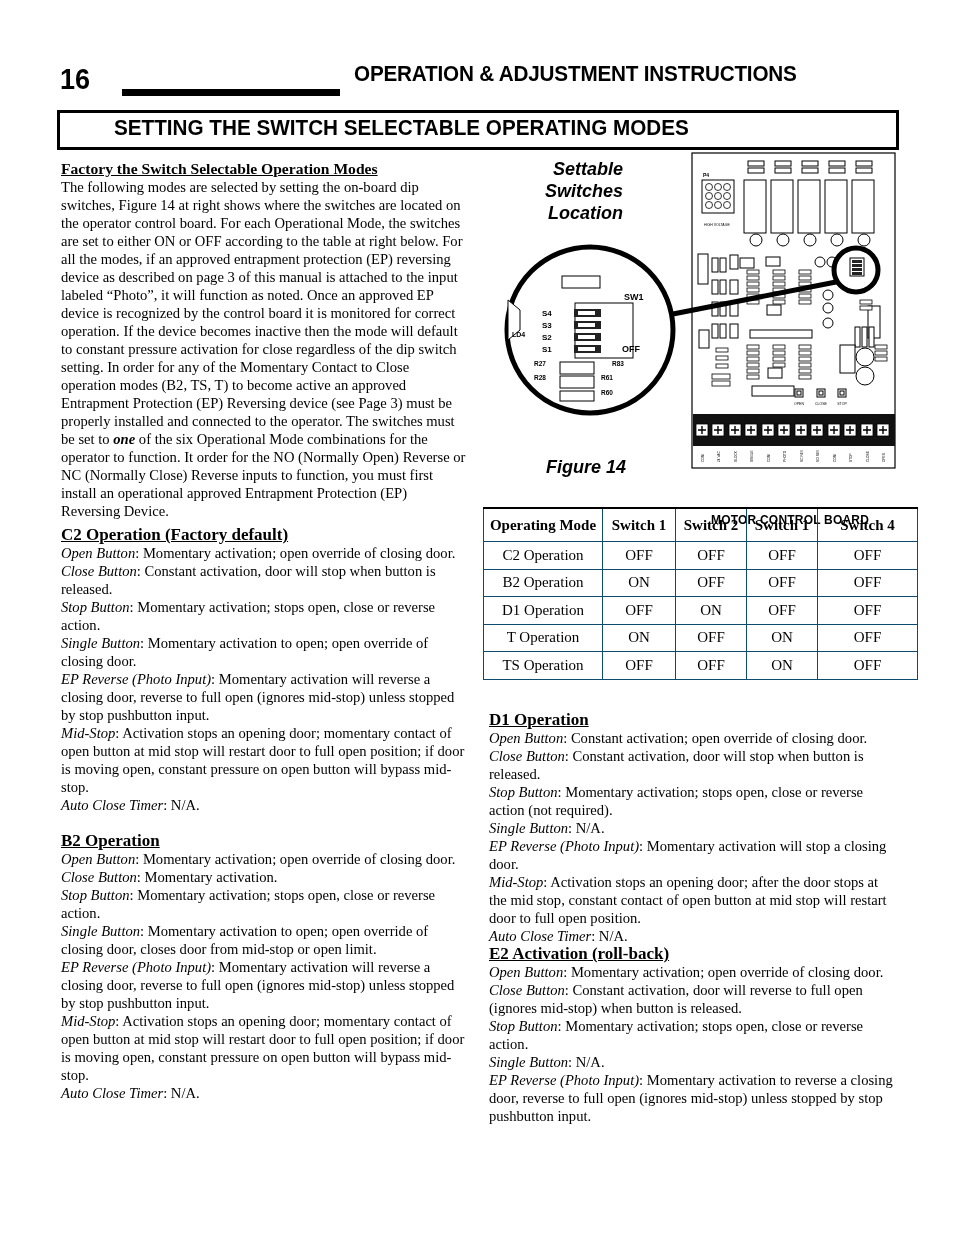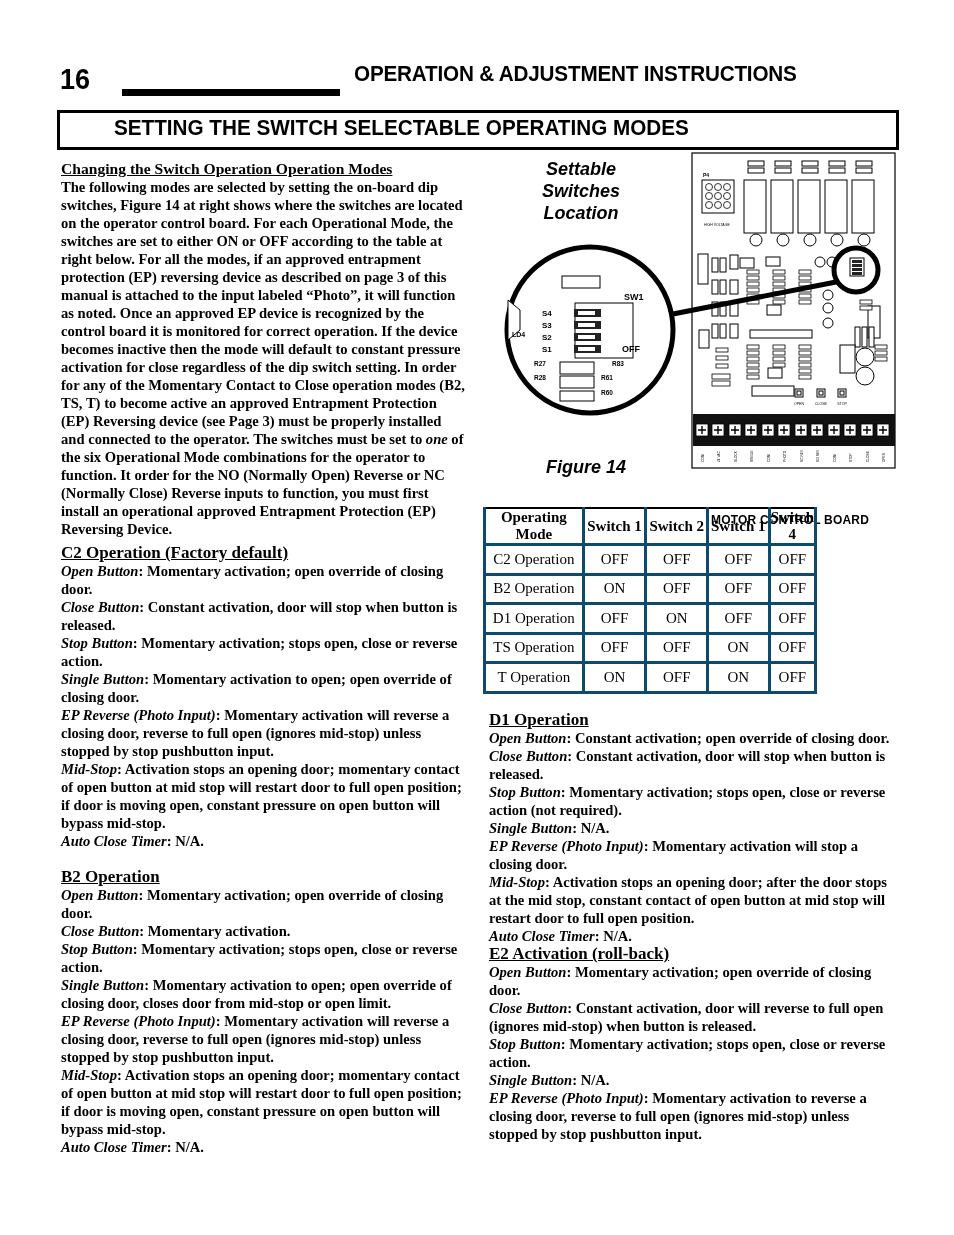--- a/index.html
+++ b/index.html
@@ -8,44 +8,44 @@
   .page-num { left:60px; top:62px; font-family:"Liberation Sans", sans-serif; font-weight:bold; font-size:30px; transform:scaleX(0.9); transform-origin:left; }
   .rule { left:122px; top:89px; width:218px; height:7px; background:#000; }
   .header-title { left:354px; top:61px; font-family:"Liberation Sans", sans-serif; font-weight:bold; font-size:22px; transform:scaleX(0.94); transform-origin:left; letter-spacing:-0.2px; }
   .section-box { left:57px; top:110px; width:836px; height:34px; border:3px solid #000; }
   .section-title { left:114px; top:115px; font-family:"Liberation Sans", sans-serif; font-weight:bold; font-size:22px; transform:scaleX(0.94); transform-origin:left; }
   .col { font-family:"Liberation Serif", serif; font-size:14.6px; line-height:18px; }
   .col-left { left:61px; top:160px; width:405px; }
   .col-right { left:489px; top:711px; width:405px; }
   .h { font-weight:bold; text-decoration:underline; font-size:17px; }
   .h-first { font-size:15.6px; }
-  .p { margin:0;font-weight:bold; }
+  .p { margin:0; }
   .gap { height:18px; }
   i { font-style:italic; }
-  .fig-title { left:520px; top:158px; width:122px; text-align:center; font-family:"Liberation Sans", sans-serif; font-weight:bold; font-style:italic; font-size:18px; line-height:22px; }
+  .fig-title { left:501px; top:158px; width:122px; text-align:right; font-family:"Liberation Sans", sans-serif; font-weight:bold; font-style:italic; font-size:18px; line-height:22px; }
   .fig-caption { left:546px; top:457px; font-family:"Liberation Sans", sans-serif; font-weight:bold; font-style:italic; font-size:18px;text-align:center; }
   .board-label { left:711px; top:487px; font-family:"Liberation Sans", sans-serif; font-weight:900; font-size:12px; letter-spacing:0.2px;margin-top:26px; }
-  table.modes { position:absolute; left:483px; top:507px; width:334px; border-collapse:collapse; font-family:"Liberation Serif", serif; font-size:15px; }
-  table.modes th, table.modes td { border:3px solid #0c4a6e; text-align:center; padding:0; }
+  table.modes { position:absolute; left:483px; top:507px; width:435px; border-collapse:collapse; font-family:"Liberation Serif", serif; font-size:15px; }
+  table.modes th, table.modes td { border:1px solid #0c4a6e; text-align:center; padding:0; }
   table.modes th { height:32px; font-weight:bold; }
   table.modes td { height:26.5px; }
   table.modes tr:first-child th { border-top:2px solid #000; }
 </style>
 </head>
 <body>
 
 <div class="abs page-num">16</div>
 <div class="abs rule"></div>
 <div class="abs header-title">OPERATION &amp; ADJUSTMENT INSTRUCTIONS</div>
 
 <div class="abs section-box"></div>
 <div class="abs section-title">SETTING THE SWITCH SELECTABLE OPERATING MODES</div>
 
 <div class="abs col col-left">
-  <div class="h h-first">Changing the Switch Operation Operation Modes</div>
+  <div class="h h-first">Factory the Switch Selectable Operation Modes</div>
   <p class="p"><span>The following modes are selected by setting the on-board dip switches, Figure 14 at right shows where the switches are located on the operator control board. For each Operational Mode, the switches are set to either ON or OFF according to the table at right below. For all the modes, if an approved entrapment protection (EP) reversing device as described on page 3 of this manual is attached to the input labeled “Photo”, it will function as noted.  Once an approved EP device is recognized by the control board it is monitored for correct operation.   If the device becomes inactive then the mode will default to constant pressure activation for close regardless of the dip switch setting.  In order for any of the Momentary Contact to Close operation modes (B2, TS, T) to become active an approved Entrapment Protection (EP) Reversing device (see Page 3) must be properly installed and connected to the operator.  The switches must be set to </span><b><i>one</i></b><span> of the six Operational Mode combinations for the operator to function. It order for the NO (Normally Open) Reverse or NC (Normally Close) Reverse inputs to function, you must first install an operational approved Entrapment Protection (EP) Reversing Device.</span></p>
 
   <div style="height:6px"></div>
   <div class="h">C2 Operation (Factory default)</div>
   <div class="p"><i>Open Button</i><span>: Momentary activation; open override of closing door.</span></div>
   <div class="p"><i>Close Button</i><span>: Constant activation, door will stop when button is released.</span></div>
   <div class="p"><i>Stop Button</i><span>: Momentary activation; stops open, close or reverse action.</span></div>
   <div class="p"><i>Single Button</i><span>: Momentary activation to open; open override of closing door.</span></div>
   <div class="p"><i>EP Reverse (Photo Input)</i><span>: Momentary activation will reverse a closing door, reverse to full open (ignores mid-stop) unless stopped by stop pushbutton input.</span></div>
   <div class="p"><i>Mid-Stop</i><span>: Activation stops an opening door; momentary contact of open button at mid stop will restart door to full open position; if door is moving open, constant pressure on open button will bypass mid-stop.</span></div>
@@ -325,29 +325,29 @@
         <td>OFF</td>
   </tr>
   <tr>
     <td>D1 Operation</td>
         <td>OFF</td>
         <td>ON</td>
         <td>OFF</td>
         <td>OFF</td>
   </tr>
   <tr>
+    <td>T Operation</td>
+        <td>ON</td>
+        <td>OFF</td>
+        <td>ON</td>
+        <td>OFF</td>
+  </tr>
+  <tr>
     <td>TS Operation</td>
         <td>OFF</td>
-        <td>OFF</td>
-        <td>ON</td>
-        <td>OFF</td>
-  </tr>
-  <tr>
-    <td>T Operation</td>
-        <td>ON</td>
         <td>OFF</td>
         <td>ON</td>
         <td>OFF</td>
   </tr>
 </tbody>
   </table>
 
 <div class="abs col col-right">
   <div class="h">D1 Operation</div>
   <div class="p"><i>Open Button</i><span>: Constant activation; open override of closing door.</span></div>

